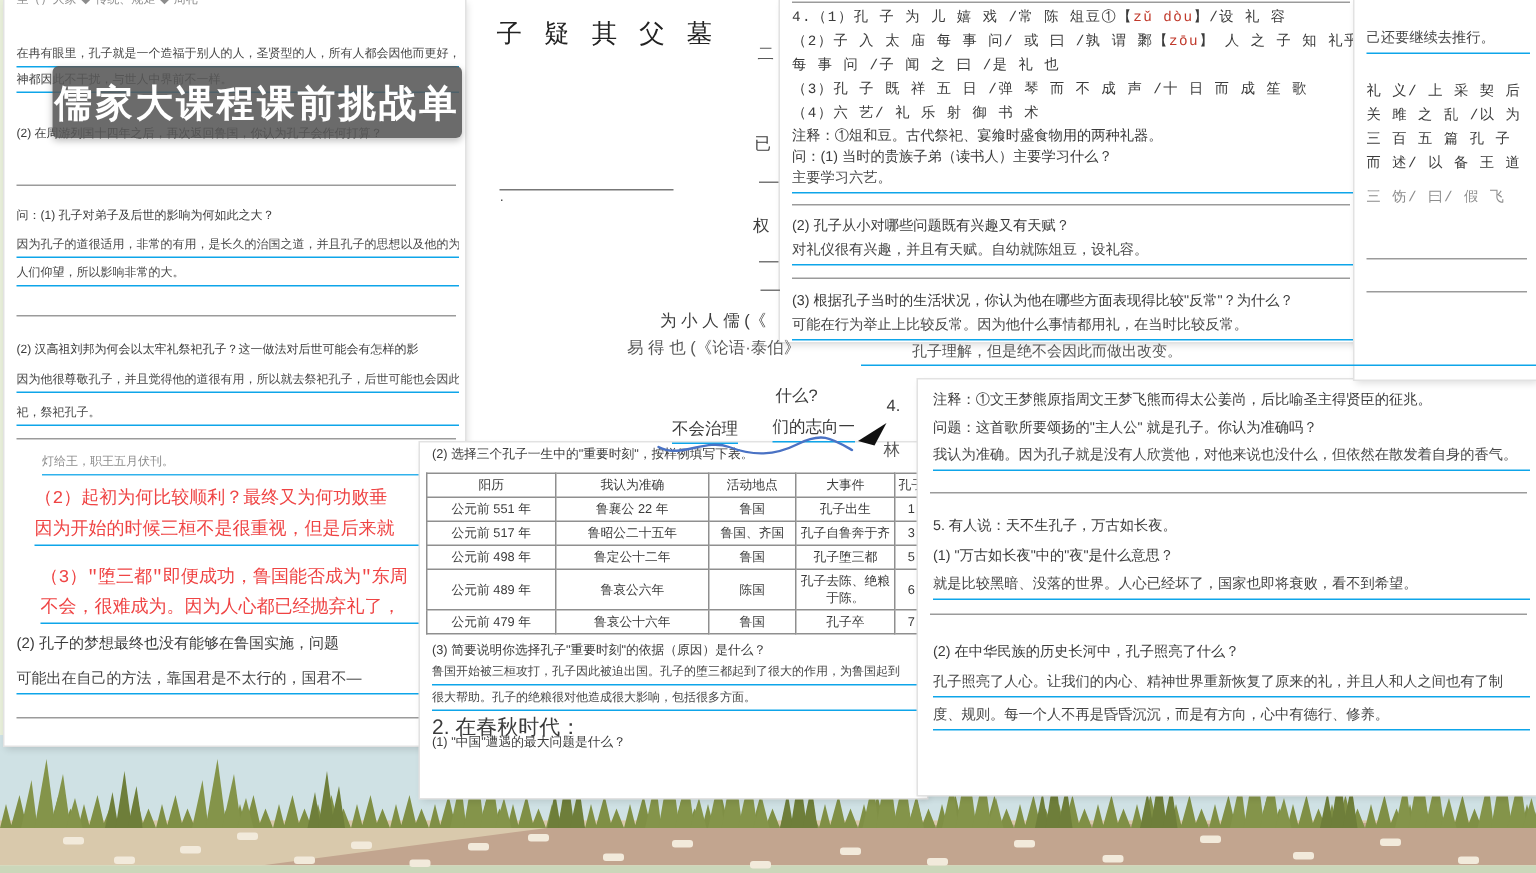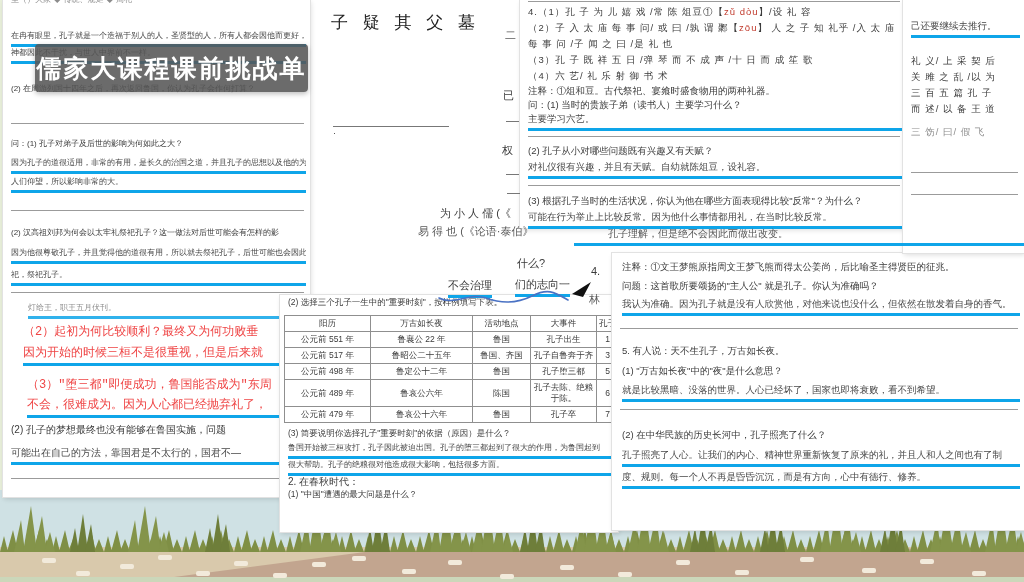--- a/index.html
+++ b/index.html
@@ -12,27 +12,27 @@
   .ground-dark{position:absolute;left:0;top:548px;width:1024px;height:29px;background:#c2a58f;
     clip-path:polygon(17% 100%,36% 12%,100% 0%,100% 100%);}
   .bottom-strip{position:absolute;left:0;top:577px;width:1024px;height:5px;background:#cbd7ba;}
   .stone{position:absolute;width:14px;height:5px;border-radius:2px;background:#f2eadb;}
   .grass{position:absolute;left:0;top:500px;}
   
   .page{position:absolute;background:#ffffff;
     box-shadow:0 0 0 1px #e2e2e2,1px 2px 5px rgba(0,0,0,.14);}
   .ln{position:absolute;left:8px;right:4px;font-size:8px;color:#3b3b3b;
     white-space:nowrap;overflow:hidden;line-height:1.35;}
-  .a{border-bottom:3px solid #0ea5e9;padding-bottom:2px;color:#474747;}
+  .a{border-bottom:1px solid #0ea5e9;padding-bottom:2px;color:#474747;}
   .lg{font-size:12px;color:#ef4444;font-family:Liberation Mono, monospace;}
   .blur{color:#787878;filter:blur(.3px);opacity:.85;}
   .hr{position:absolute;left:8px;right:6px;border-top:1px solid #9b9b9b;}
   .m10{font-size:10px;}
   .m95{font-size:9.5px;}
-  .sp{letter-spacing:1px;}
+  .sp{letter-spacing:1px;font-family:Liberation Mono, monospace;}
   .py{color:#c0392b;}
   .frag{position:absolute;font-size:11px;color:#3b3b3b;white-space:nowrap;z-index:4;}
   .dash{position:absolute;border-top:1px solid #777;z-index:4;}
   
   .ktable{position:absolute;left:4px;top:20px;width:334px;border-collapse:collapse;
     table-layout:fixed;}
   .ktable th,.ktable td{border:1px solid #8f8f8f;font-size:8.5px;font-weight:normal;
     color:#3b3b3b;text-align:center;padding:2px 1px;line-height:1.3;overflow:hidden;}
   
   .banner{position:absolute;left:35px;top:44px;width:273px;height:48px;z-index:8;
@@ -143,21 +143,21 @@
       <colgroup>
         <col style="width:86px">
           <col style="width:102px">
           <col style="width:58px">
         <col style="width:66px">
           <col style="width:22px">
       </colgroup>
       <thead>
         <tr>
           <th>阳历</th>
-          <th>万古如长夜</th>
+          <th>我认为准确</th>
           <th>活动地点</th>
           <th>大事件</th>
           <th>孔子</th>
         </tr>
       </thead>
       <tbody>
 
       <tr>
           <td>公元前 551 年</td>
           <td>鲁襄公 22 年</td>
@@ -191,21 +191,21 @@
           <td>鲁哀公十六年</td>
           <td>鲁国</td>
           <td>孔子卒</td>
           <td>7</td>
         </tr>
         </tbody>
     </table>
     <div class="ln" style="top:133px;font-size:8.5px">(3) 简要说明你选择孔子"重要时刻"的依据（原因）是什么？</div>
     <div class="ln a" style="top:148px">鲁国开始被三桓攻打，孔子因此被迫出国。孔子的堕三都起到了很大的作用，为鲁国起到</div>
     <div class="ln a" style="top:165px">很大帮助。孔子的绝粮很对他造成很大影响，包括很多方面。</div>
-    <div class="ln" style="top:180px;font-size:10px">2. 在春秋时代：</div>
+    <div class="ln" style="top:180px;font-size:14px">2. 在春秋时代：</div>
     <div class="ln" style="top:194px;font-size:8.5px">(1) "中国"遭遇的最大问题是什么？</div>
   </div>
 
   <div class="page" style="left:520px;top:0;width:386px;height:228px;">
     <div class="hr" style="top:1px"></div>
     <div class="ln m95 sp" style="top:6px">
       <span>4.（1）孔 子 为 儿 嬉 戏 /常 陈 俎豆①【</span><span class="py">zǔ dòu</span><span>】/设 礼 容</span>
     </div>
     <div class="ln m95 sp" style="top:22px">
       <span>（2）子 入 太 庙 每 事 问/ 或 曰 /孰 谓 鄹【</span><span class="py">zōu</span><span>】 人 之 子 知 礼乎 /入 太 庙</span>

